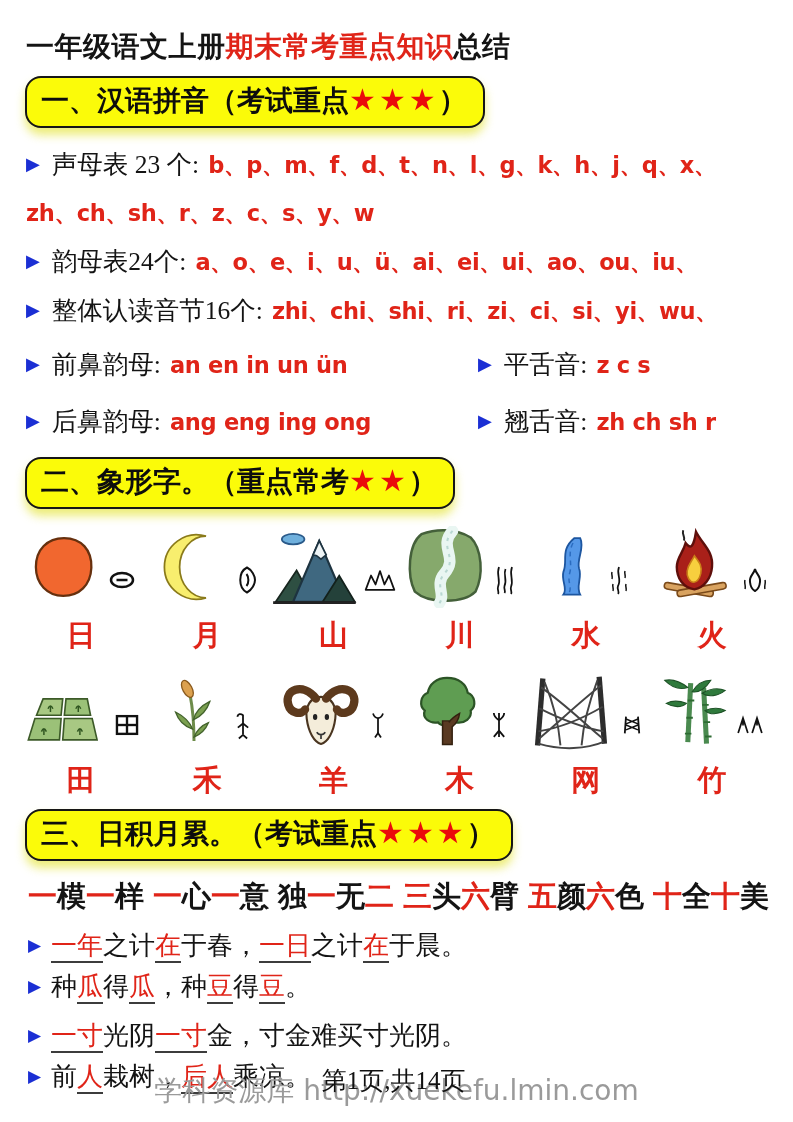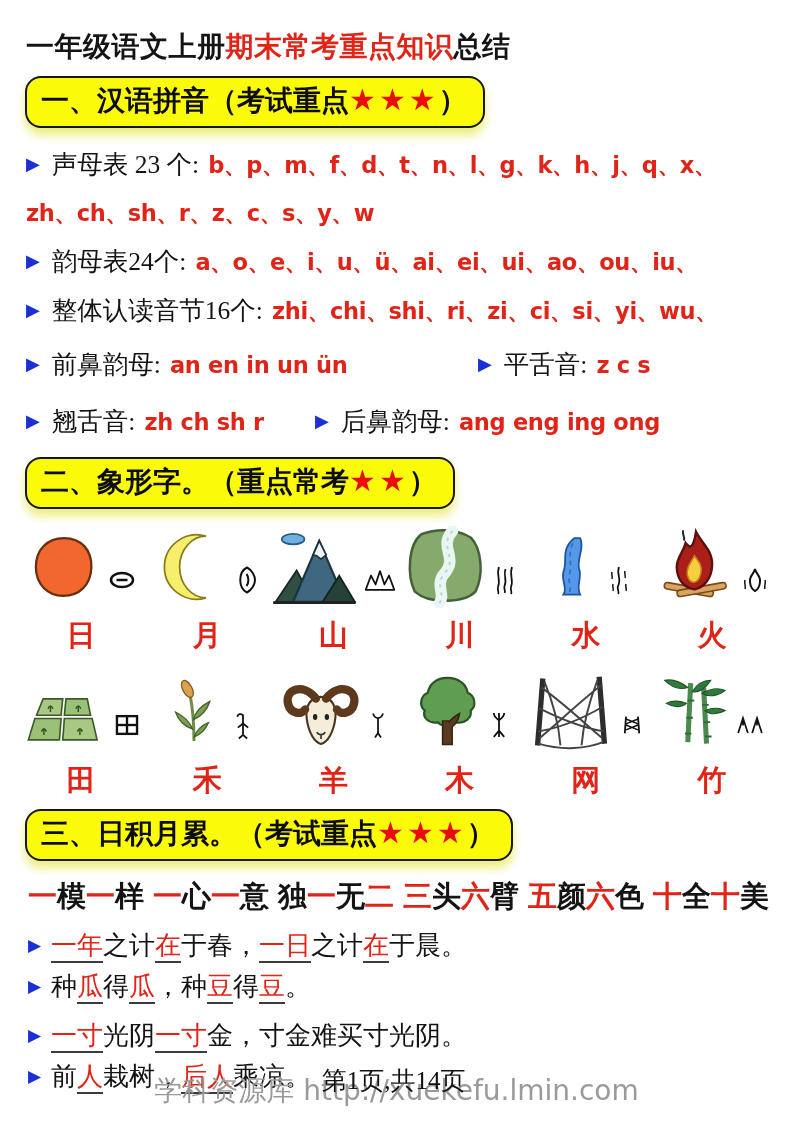--- a/index.html
+++ b/index.html
@@ -86,25 +86,25 @@
 
   <div class="pairs">
     <div class="pair pair-left">
       <span class="bullet">▶</span><span class="klabel">前鼻韵母:</span><span class="pred">an en in un ün</span>
     </div>
     <div class="pair pair-right">
       <span class="bullet">▶</span><span class="klabel">平舌音:</span><span class="pred">z c s</span>
     </div>
   </div>
   <div class="pairs">
+    <div class="pair pair-left">
+      <span class="bullet">▶</span><span class="klabel">后鼻韵母:</span><span class="pred">ang eng ing ong</span>
+    </div>
     <div class="pair pair-right">
       <span class="bullet">▶</span><span class="klabel">翘舌音:</span><span class="pred">zh ch sh r</span>
-    </div>
-    <div class="pair pair-left">
-      <span class="bullet">▶</span><span class="klabel">后鼻韵母:</span><span class="pred">ang eng ing ong</span>
     </div>
   </div>
 
   
   <div class="heading"><span>二、象形字。（重点常考</span><span class="seg-star">★★</span><span>）</span></div>
 
   <div class="pict-row">
     <div class="pict-cell">
       <div class="pict-top">
         <svg width="76" height="80" viewBox="0 0 100 100">

